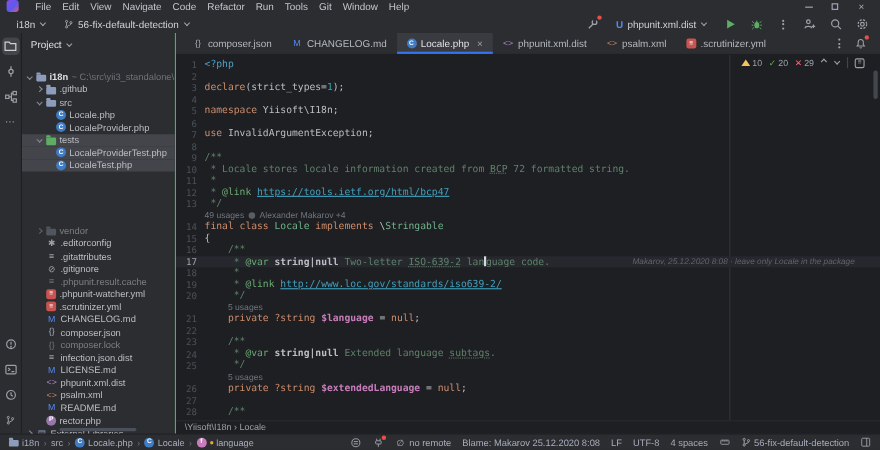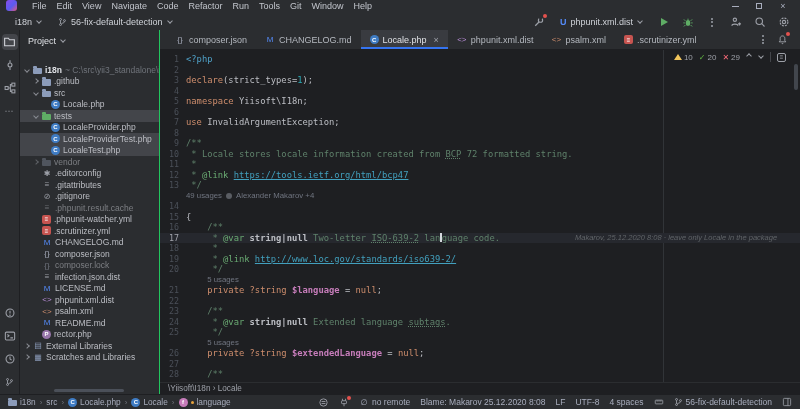--- a/index.html
+++ b/index.html
@@ -303,41 +303,41 @@
           <div class="tree-row" style="padding-left: 13px;">
             <span class="tchev"></span>
             <span class="gicon folder" style="background: rgb(140, 156, 186); color: rgb(221, 221, 221);"></span>
             <span class="lbl">src</span>
           </div>
           <div class="tree-row" style="padding-left: 22px;">
             <span class="chev-sp"></span>
             <span class="gicon circle" style="background: rgb(63, 124, 196); color: rgb(255, 255, 255);">C</span>
             <span class="lbl">Locale.php</span>
           </div>
+          <div class="tree-row" style="padding-left: 22px;">
+            <span class="chev-sp"></span>
+            <span class="gicon circle" style="background: rgb(63, 124, 196); color: rgb(255, 255, 255);">C</span>
+            <span class="lbl">LocaleProvider.php</span>
+          </div>
           <div class="tree-row sel" style="padding-left: 13px;">
             <span class="tchev"></span>
             <span class="gicon folder" style="background: rgb(95, 173, 101); color: rgb(221, 221, 221);"></span>
             <span class="lbl">tests</span>
           </div>
-          <div class="tree-row" style="padding-left: 22px;">
-            <span class="chev-sp"></span>
-            <span class="gicon circle" style="background: rgb(63, 124, 196); color: rgb(255, 255, 255);">C</span>
-            <span class="lbl">LocaleProvider.php</span>
-          </div>
           <div class="tree-row sel" style="padding-left: 22px;">
             <span class="chev-sp"></span>
             <span class="gicon circle" style="background: rgb(63, 124, 196); color: rgb(255, 255, 255);">C</span>
             <span class="lbl">LocaleProviderTest.php</span>
           </div>
           <div class="tree-row sel" style="padding-left: 22px;">
             <span class="chev-sp"></span>
             <span class="gicon circle" style="background: rgb(63, 124, 196); color: rgb(255, 255, 255);">C</span>
             <span class="lbl">LocaleTest.php</span>
           </div>
-          <div class="tree-row dim" style="padding-left: 13px;">
+          <div class="tree-row dim" style="padding-left: 13px; margin-top: 48px;">
             <span class="tchev right"></span>
             <span class="gicon folder" style="background: rgb(111, 119, 133); color: rgb(221, 221, 221);"></span>
             <span class="lbl">vendor</span>
           </div>
           <div class="tree-row" style="padding-left: 13px;">
             <span class="chev-sp"></span>
             <span class="gicon glyph" style="color: rgb(157, 160, 168);">✱</span>
             <span class="lbl">.editorconfig</span>
           </div>
           <div class="tree-row" style="padding-left: 13px;">
@@ -528,20 +528,21 @@
             <div class="crow">
               <span class="gut"></span>
               <span class="inlay-txt" style="padding-left: 0px;">
                 <span>49 usages</span>
                 <span class="avatar"></span>
                 <span>Alexander Makarov +4</span>
               </span>
             </div>
             <div class="crow">
               <span class="gut">14</span>
+              <span class="ctext"><span class="tok-k">final</span><span class="tok-d"> </span><span class="tok-k">class</span><span class="tok-d"> </span><span class="tok-cl">Locale</span><span class="tok-d"> </span><span class="tok-k">implements</span><span class="tok-d"> \</span><span class="tok-cl tok-ul">Stringable</span></span>
             </div>
             <div class="crow">
               <span class="gut">15</span>
               <span class="ctext"><span class="tok-d">{</span></span>
             </div>
             <div class="crow">
               <span class="gut">16</span>
               <span class="ctext"><span class="tok-c">    /**</span></span>
             </div>
             <div class="crow current">

